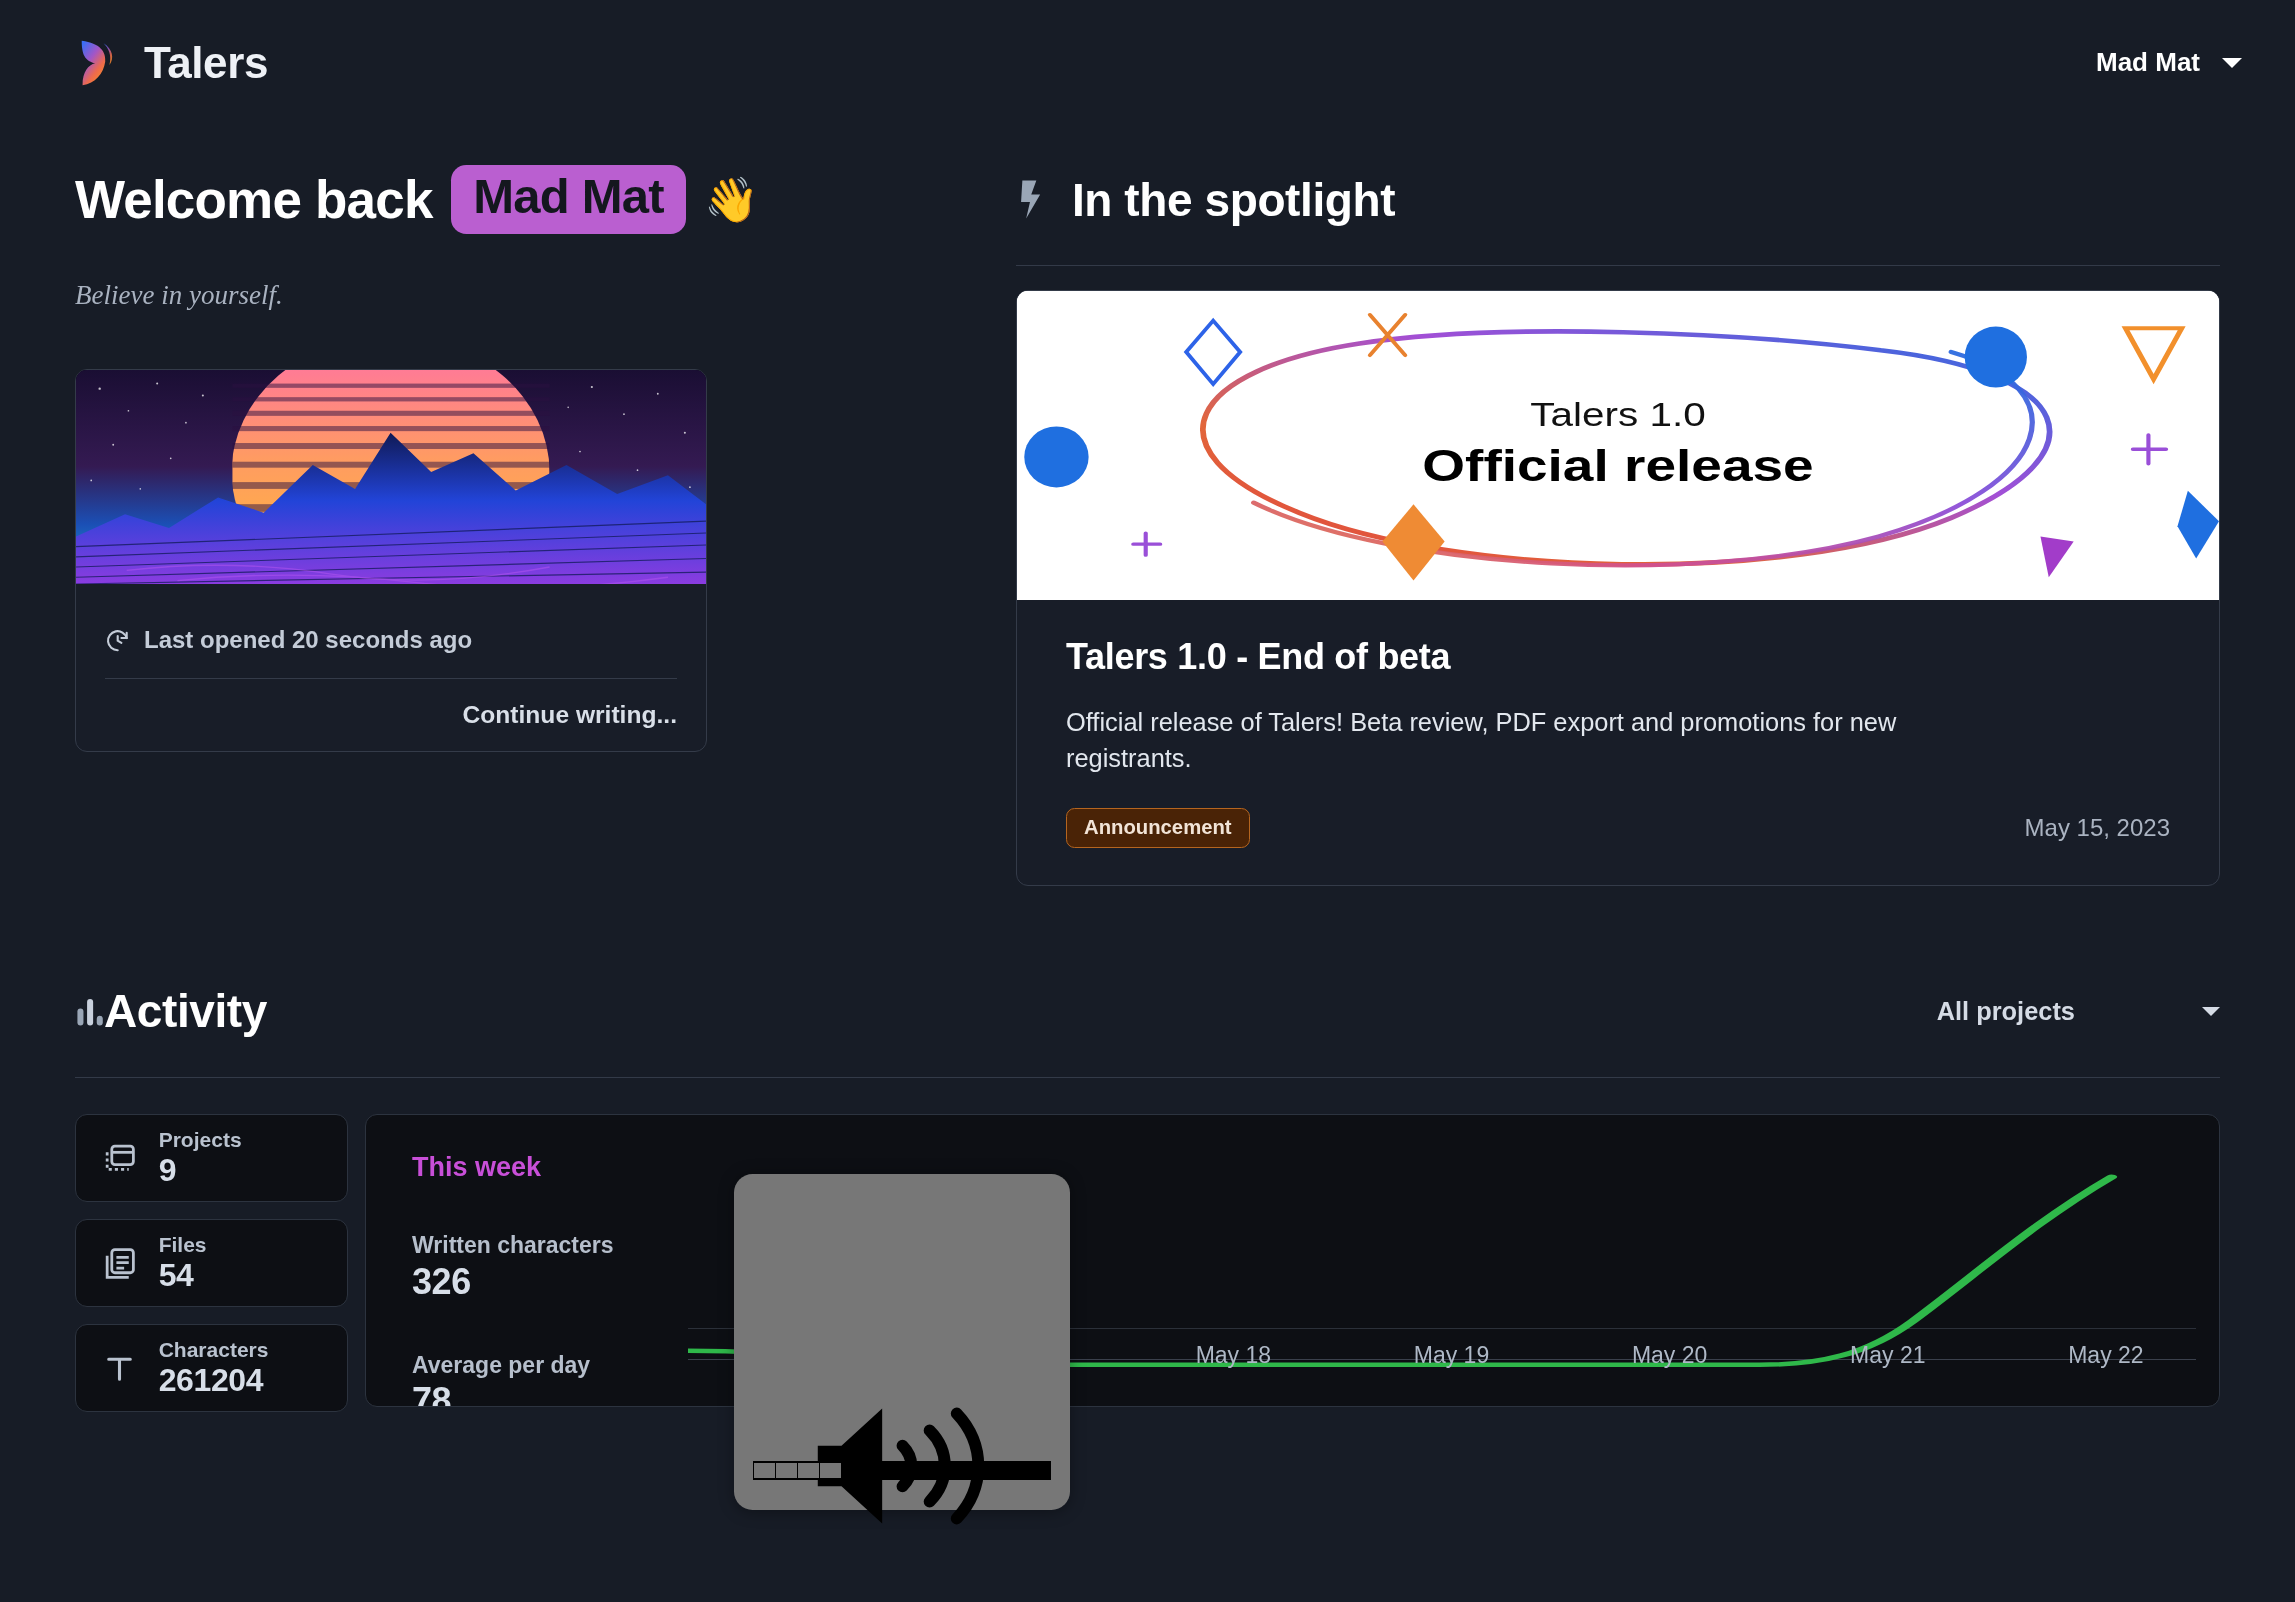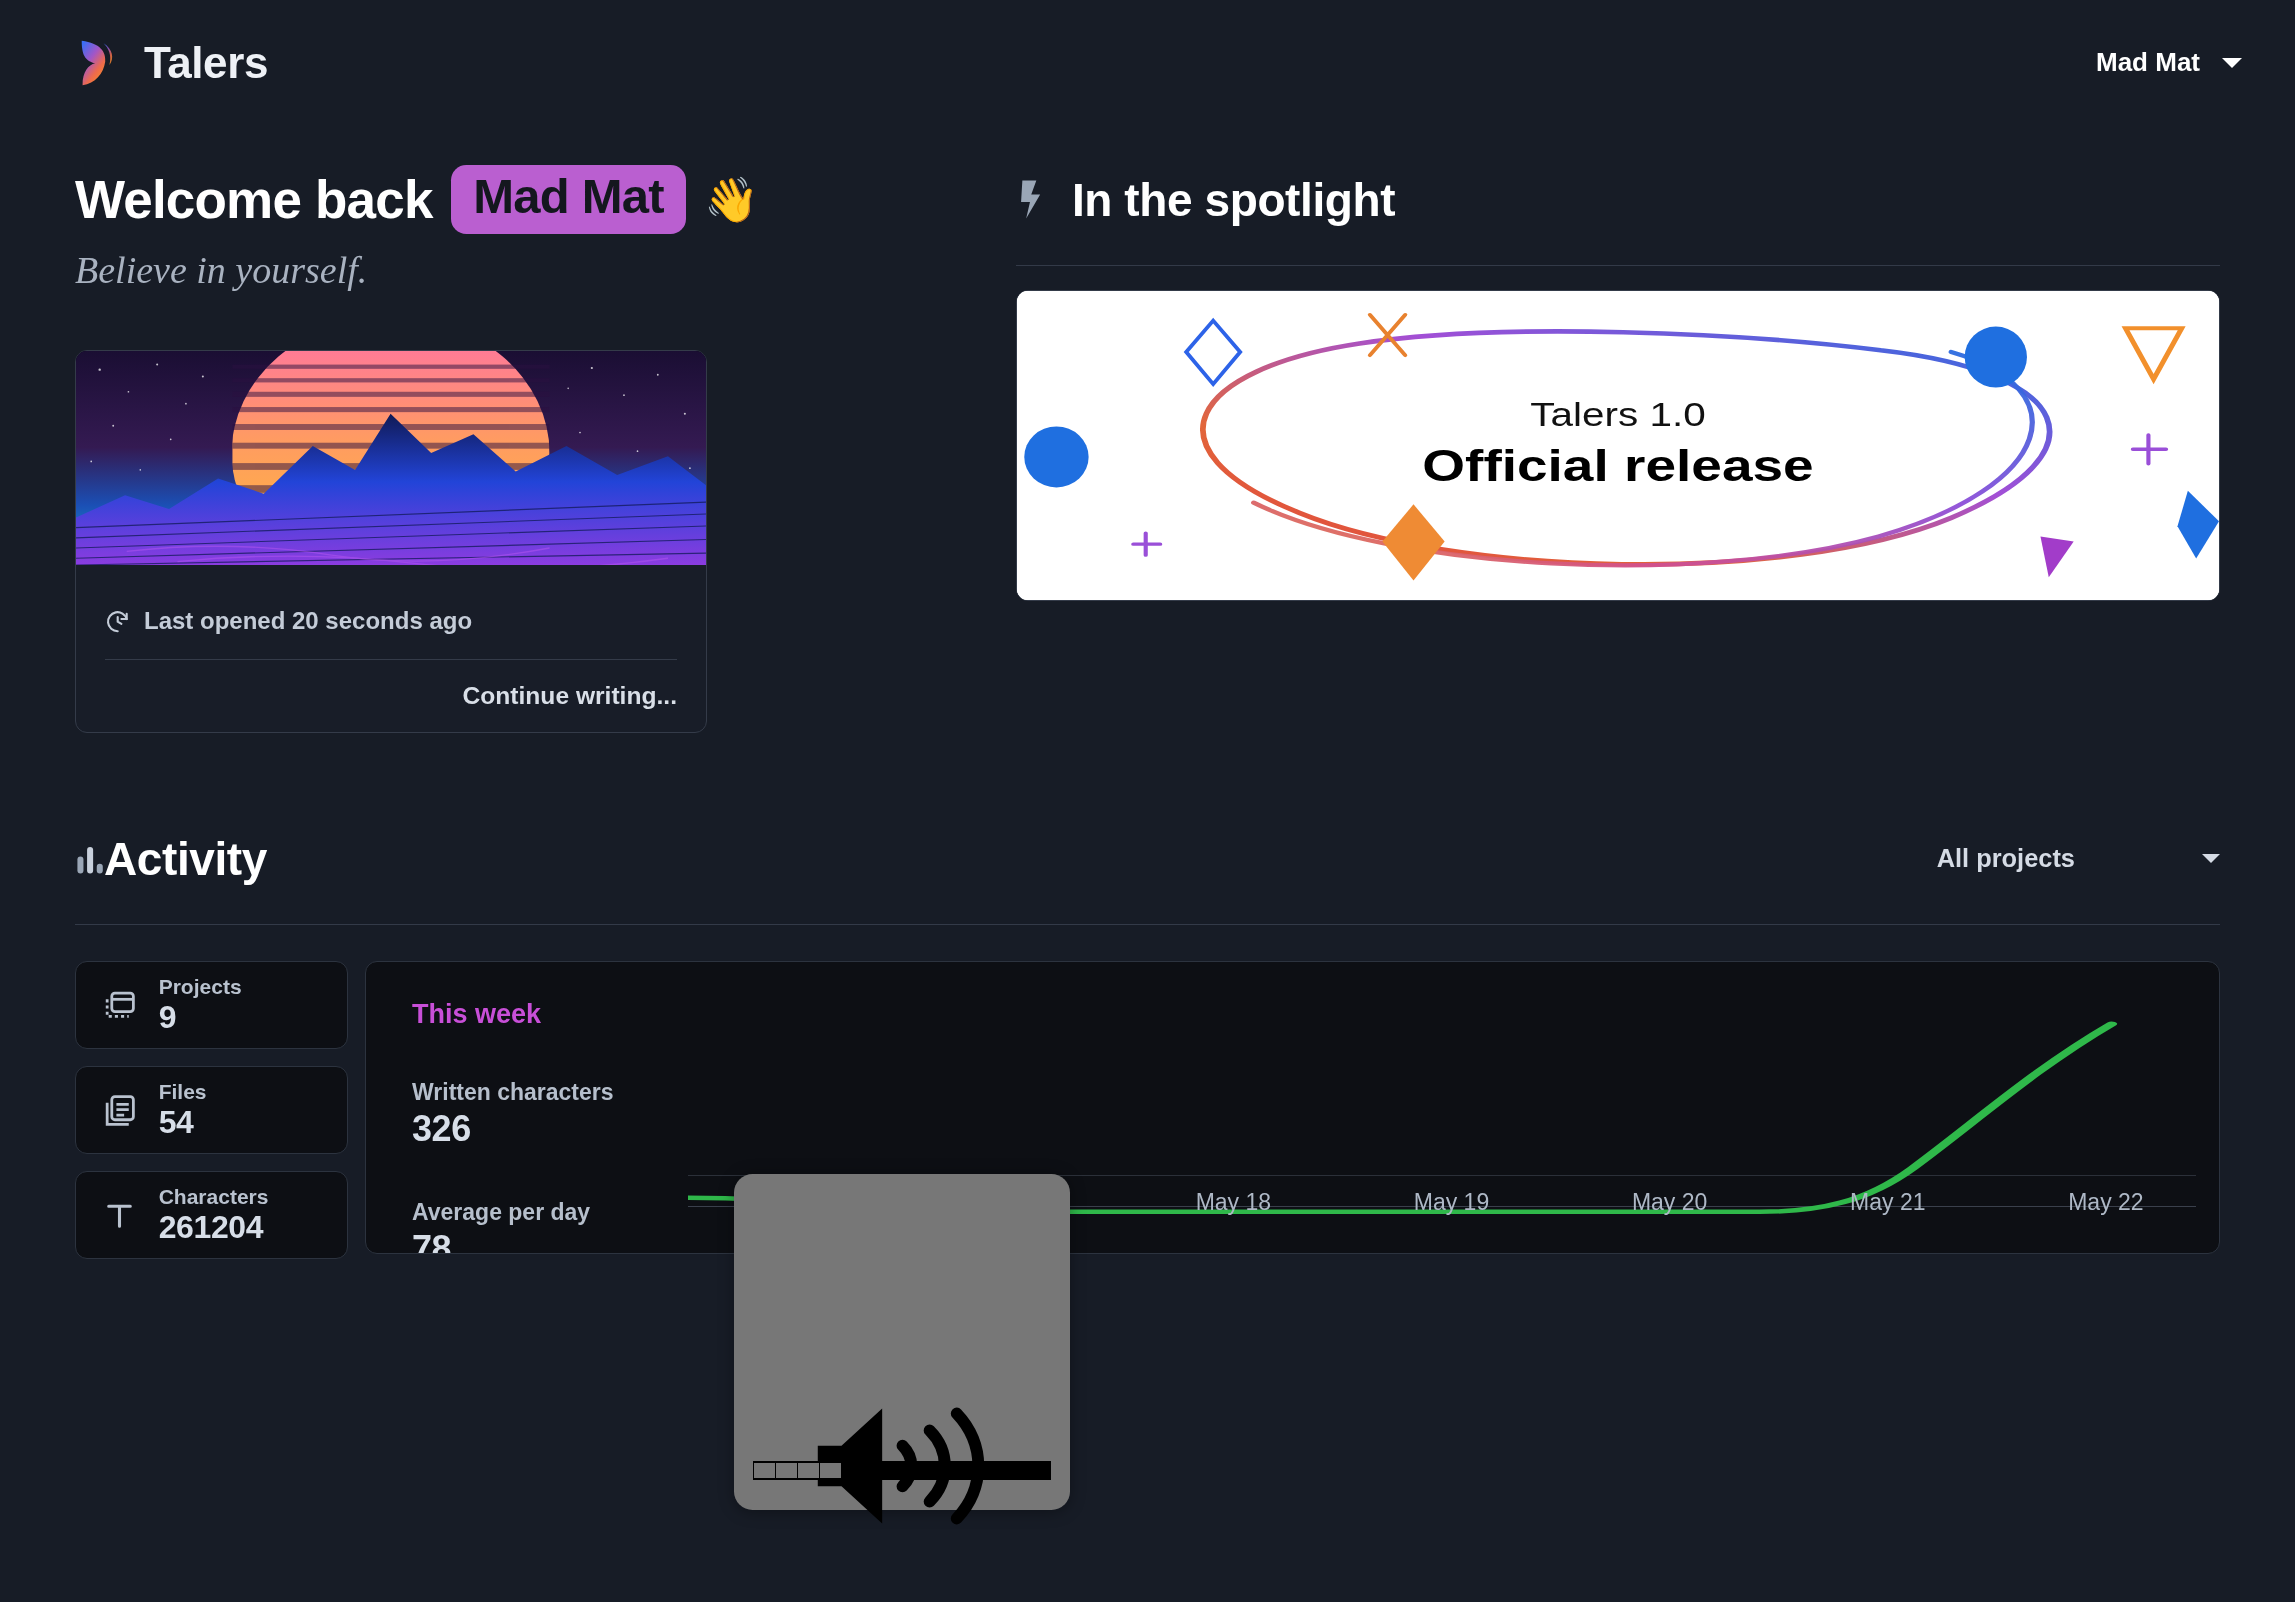--- a/index.html
+++ b/index.html
@@ -79,23 +79,23 @@
     font-size: 49px;
     font-weight: bold;
     border-radius: 15.3px;
     padding: 3.4px 22px 10.2px;
     letter-spacing: -0.8px;
   }
   .wave-emoji { font-size: 44px; line-height: 1; }
   .quote {
     font-family: "Liberation Serif", serif;
     font-style: italic;
-    font-size: 38px;
+    font-size: 27px;
     color: #a9b2c0;
-    margin-top: 8px;
+    margin-top: 40px;
   }
 
   
   .project-card {
     width: 632px;
     margin-top: 58px;
     background: #181d28;
     border: 0.8px solid #343b49;
     border-radius: 12px;
     overflow: hidden;
@@ -534,20 +534,28 @@
           <polygon points="1068,44 1122,44 1095,104" fill="none" stroke="#f2902c" stroke-width="5"></polygon>
           <path d="M1090 170 L1090 204 M1075 187 L1107 187" stroke="#9a4fd8" stroke-width="4" stroke-linecap="round"></path>
           <path d="M124 286 L124 312 M112 299 L138 299" stroke="#9a4fd8" stroke-width="4" stroke-linecap="round"></path>
           <polygon points="382,252 412,296 382,342 352,296" fill="#ef8b34"></polygon>
           <polygon points="1128,236 1158,272 1136,316 1118,278" fill="#1f6fe0"></polygon>
           <polygon points="986,290 1018,296 994,338" fill="#a23cc9"></polygon>
           <text x="579" y="160" text-anchor="middle" font-family="Liberation Sans, sans-serif" font-size="39" fill="#111111">Talers 1.0</text>
           <text x="579" y="224" text-anchor="middle" font-family="Liberation Sans, sans-serif" font-size="53" font-weight="bold" fill="#000000">Official release</text>
         </svg>
       </span>
+      <div class="spotlight-body">
+        <div class="spotlight-title">Talers 1.0 - End of beta</div>
+        <div class="spotlight-desc">Official release of Talers! Beta review, PDF export and promotions for new registrants.</div>
+        <div class="spotlight-footer">
+          <span class="tag-badge">Announcement</span>
+          <span class="spotlight-date">May 15, 2023</span>
+        </div>
+      </div>
     </div>
   </div>
 </div>
 
 <div class="activity-section">
   <div class="activity-head">
     <span class="icon-bars">
       <svg viewBox="0 0 24 28" class="icon-bars" aria-hidden="true">
         <rect x="2" y="12" width="5" height="14" rx="2.5" fill="#9aa6b6"></rect>
         <rect x="10" y="4" width="5" height="22" rx="2.5" fill="#c8d0dc"></rect>

